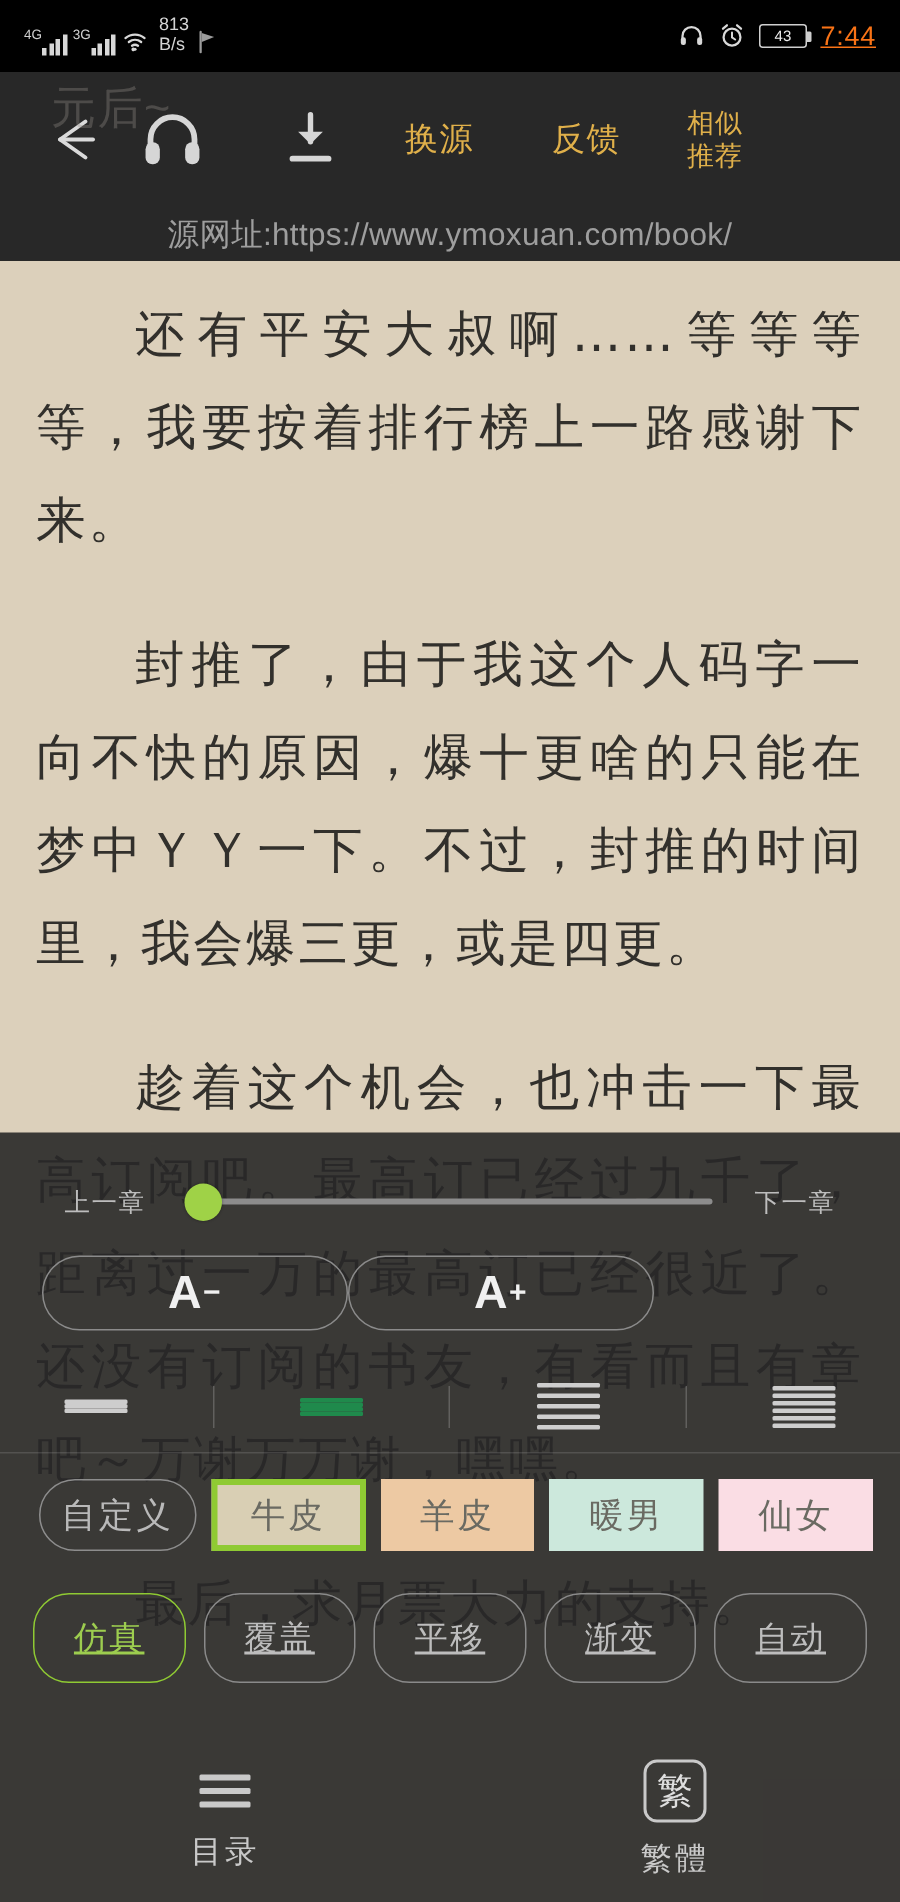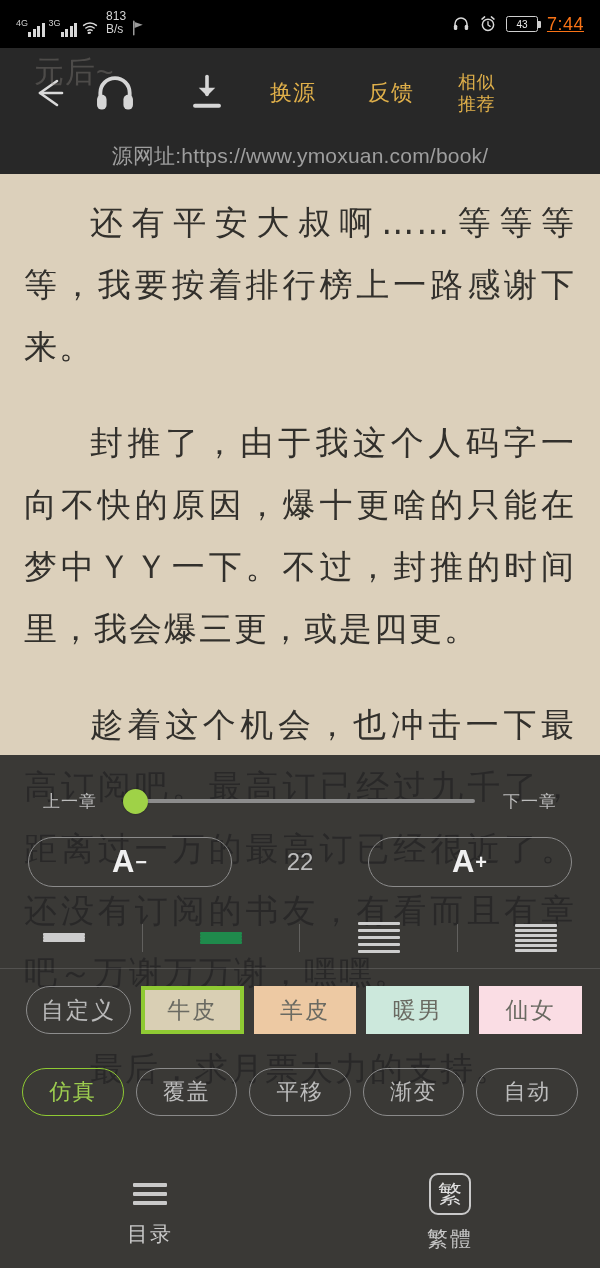--- a/index.html
+++ b/index.html
@@ -126,23 +126,23 @@
   }
   .sw-custom{ border:1.5px solid #8d8d8d; border-radius:24px; color:#b9b9b9; background:transparent; }
   .sw.sel{ outline:4px solid #8fca33; outline-offset:-4px; }
 
   
   .row-flip{
     position:absolute; left:0; top:306px; width:600px; height:62px;
     display:flex; align-items:center; padding:0 22px; gap:12px;
   }
   .flip{
-    flex:1; height:48px; border:1.5px solid #8a8a8a; border-radius:24px;
+    flex:1; height:60px; border:1.5px solid #8a8a8a; border-radius:24px;
     display:flex; align-items:center; justify-content:center;
-    color:#bdbdbd; font-size:22px; letter-spacing:1.5px;
+    color:#bdbdbd; font-size:22px; letter-spacing:1.5px;text-decoration:underline;
   }
   .flip.sel{ border-color:#8fca33; color:#9dcd4f; }
 
   
   .row-bottom{
     position:absolute; left:0; bottom:0; width:600px; height:110px;
     display:flex; align-items:center;
   }
   .bb{ flex:1; display:flex; flex-direction:column; align-items:center; gap:10px; color:#cfcfcf; }
   .bb .lbl{ font-size:21px; letter-spacing:2px; color:#c9c9c9; }
@@ -257,21 +257,20 @@
         <div class="slider-thumb"></div>
       </div>
       <div class="chap-label">下一章</div>
     </div>
 
     <div class="row-fontsize">
       <div class="fs-btn">
         <span>A</span>
           <sup>−</sup>
       </div>
-      <div class="fs-val">22</div>
       <div class="fs-btn">
         <span>A</span>
           <sup>+</sup>
       </div>
     </div>
 
     <div class="row-spacing">
       <div class="sp-item">
         <span class="bar"></span>
           <span class="bar"></span>

